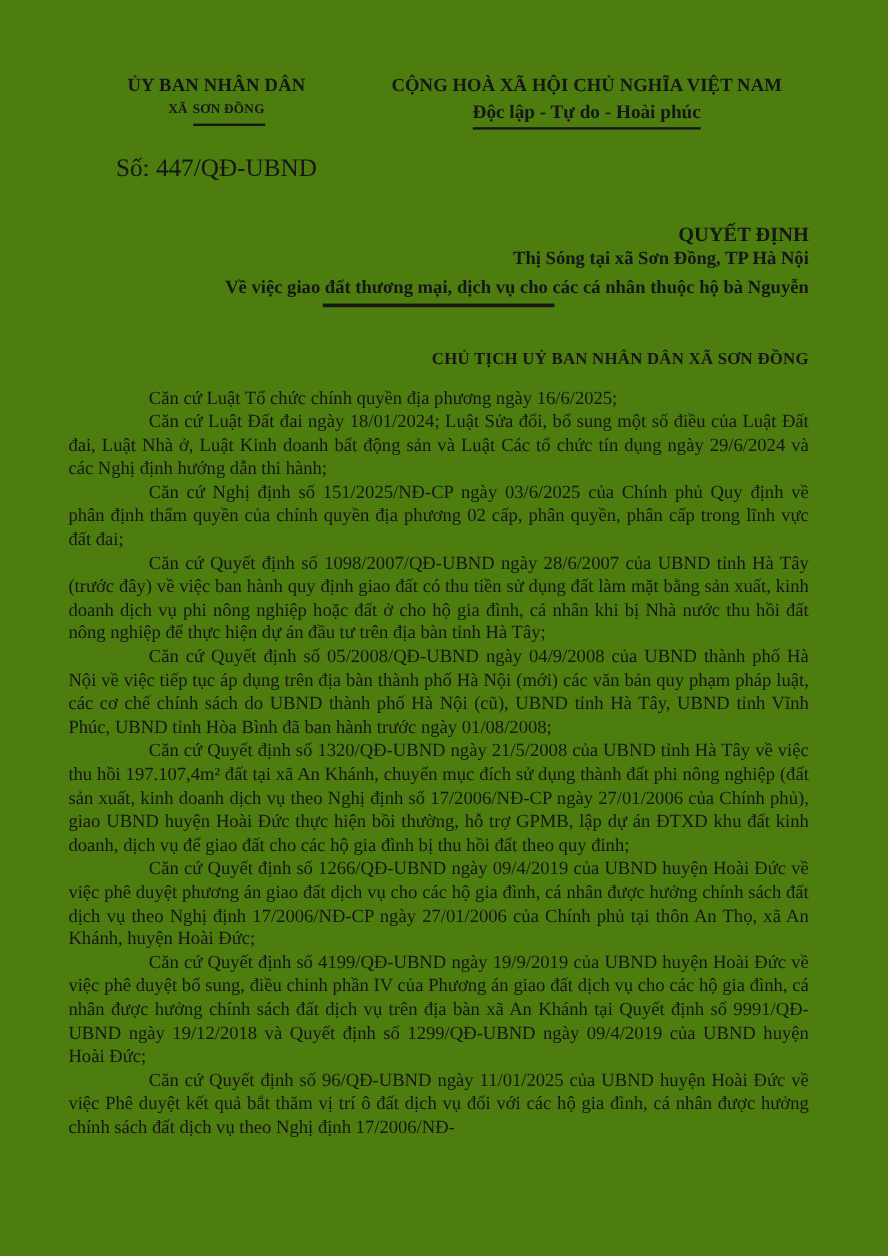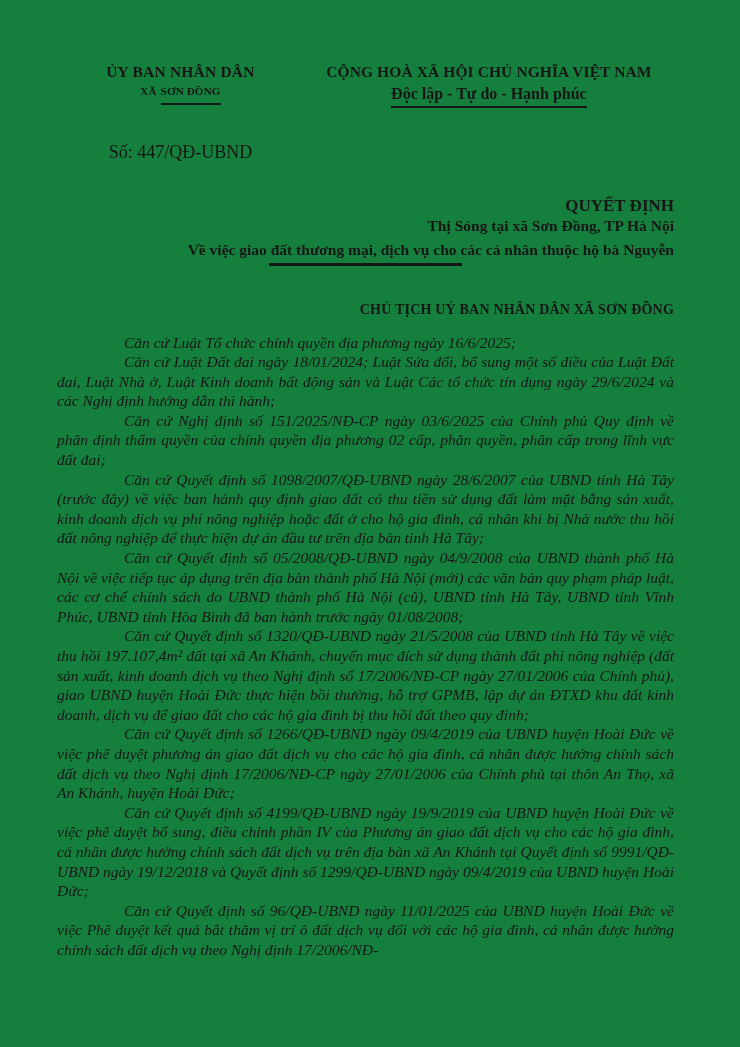--- a/index.html
+++ b/index.html
@@ -4,21 +4,21 @@
 <style>
   html, body {
     margin: 0;
     padding: 0;
     background: #ffffff;
   }
   .page {
     position: relative;
     width: 740px;
     height: 1047px;
-    background: #15803d;
+    background: #4d7c0f;
     color: #161616;
     font-family: "Liberation Serif", serif;
     box-sizing: border-box;
     padding: 62px 66px 0 57px;
     overflow: hidden;
   }
   
   .header-row {
     display: flex;
     align-items: flex-start;
@@ -44,22 +44,22 @@
     margin-top: 1px;
     letter-spacing: 0.2px;
   }
   .org-line2 .prefix { margin-right: 4px; }
   .part-underline {
     display: inline-block;
     border-bottom: 2px solid #161616;
     padding-bottom: 2px;
   }
   .doc-number {
-    font-size: 18px;
-    margin-top: 37px;
+    font-size: 21px;
+    margin-top: 23px;
   }
   .motto-line1 {
     font-weight: bold;
     font-size: 15.5px;
     line-height: 19px;
     letter-spacing: 0.1px;
   }
   .motto-line2-wrap { margin-top: 4px; }
   .motto-line2 {
     display: inline-block;
@@ -99,21 +99,20 @@
     font-weight: bold;
     font-size: 14px;
     line-height: 20px;
     margin-top: 34px;
     letter-spacing: 0.2px;
   }
   
   .body-text { margin-top: 13px; }
   .body-text p {
     margin: 0;
-    font-style: italic;
     font-size: 15.5px;
     line-height: 19.6px;
     text-align: justify;
     text-indent: 67px;
   }
 </style>
 </head>
 <body>
 
 <div class="page">
@@ -123,21 +122,21 @@
       <div class="org-line1">ỦY BAN NHÂN DÂN</div>
       <div class="org-line2">
         <span class="prefix">XÃ</span><span class="part-underline">SƠN ĐỒNG</span>
       </div>
       <div class="doc-number">Số: 447/QĐ-UBND</div>
     </div>
 
     <div class="header-right">
       <div class="motto-line1">CỘNG HOÀ XÃ HỘI CHỦ NGHĨA VIỆT NAM</div>
       <div class="motto-line2-wrap">
-        <span class="motto-line2">Độc lập - Tự do - Hạnh phúc</span>
+        <span class="motto-line2">Độc lập - Tự do - Hoài phúc</span>
       </div>
     </div>
   </div>
 
   <div class="title-block">
     <div class="doc-type">QUYẾT ĐỊNH</div>
     <div class="subject-line">Thị Sóng tại xã Sơn Đồng, TP Hà Nội</div>
     <div class="subject-line first">Về việc giao đất thương mại, dịch vụ cho các cá nhân thuộc hộ bà Nguyễn</div>
     <div class="subject-divider"></div>
     <div class="authority">CHỦ TỊCH UỶ BAN NHÂN DÂN XÃ SƠN ĐỒNG</div>

